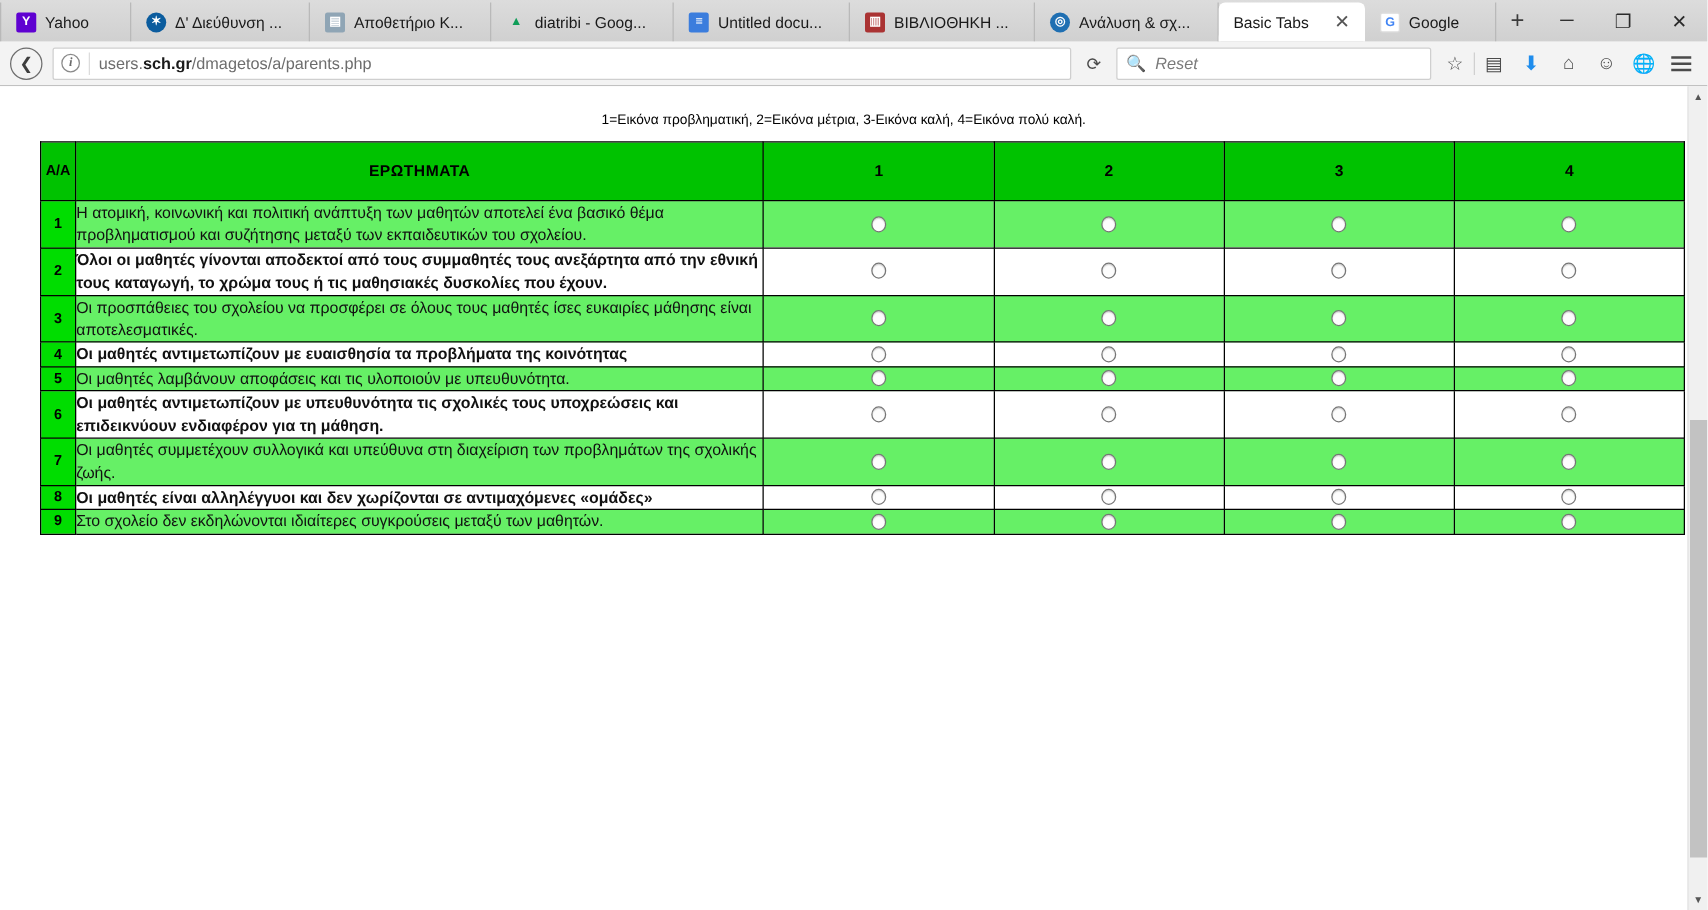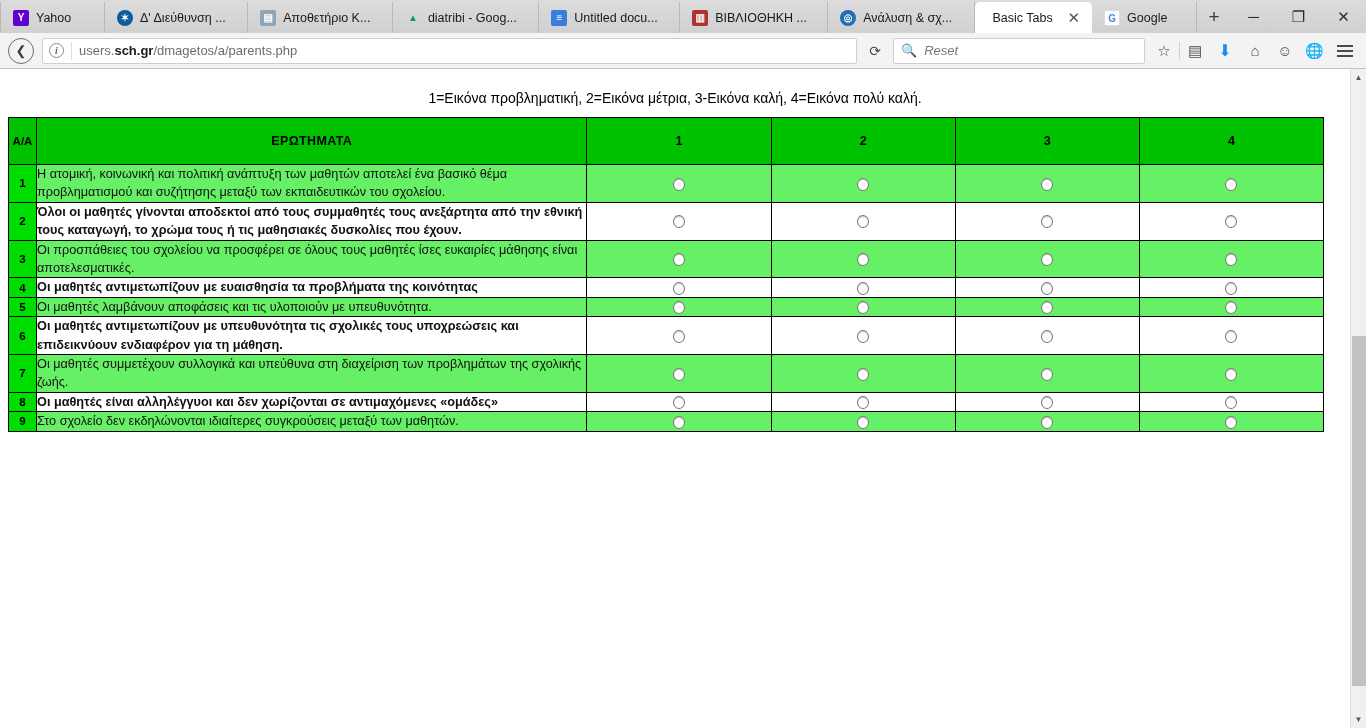--- a/index.html
+++ b/index.html
@@ -48,21 +48,20 @@
   }
   .tab:first-child { border-left: 1px solid #b9b9b9; }
   .tab.active {
     background: #ffffff;
     border-right: none;
     border-left: none;
     border-radius: 5px 5px 0 0;
     box-shadow: 0 0 0 0 transparent;
     max-width: 160px;
     z-index: 3;
-    text-align: center;
   }
   .tab.active::before, .tab.active::after {
     content: "";
     position: absolute;
     bottom: 0;
     width: 9px; height: 9px;
     background: #fff;
   }
   .tab.active::before { left: -8px; border-bottom-right-radius: 9px;
       box-shadow: 3px 3px 0 0 #fff; background: transparent; }
@@ -192,31 +191,31 @@
     height: 9px;
     overflow: hidden;
     position: relative;
   }
   .clip-top .sliver {
     position: absolute; top: -9px; left: 140px;
     font-size: 13px; color: #444; white-space: nowrap;
   }
   .legend {
     text-align: center;
-    font-size: 14px;
+    font-size: 11px;
     color: #000;
     padding: 12px 0 11px 0;
     font-family: "Liberation Sans", sans-serif;
   }
 
   
   table.survey {
     border-collapse: collapse;
     width: 1316px;
-    margin: 0 0 0 8px;
+    margin: 0 0 0 32px;
     table-layout: fixed;
   }
   table.survey th, table.survey td {
     border: 1px solid #000;
     padding: 0;
   }
   th.h-aa, th.h-q, th.h-num {
     background: #00c200;
     color: #000;
     font-size: 11.5px;

